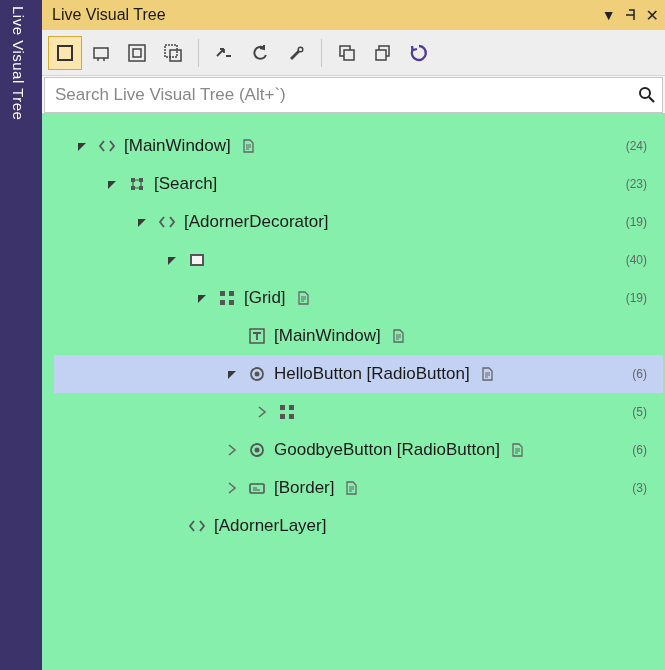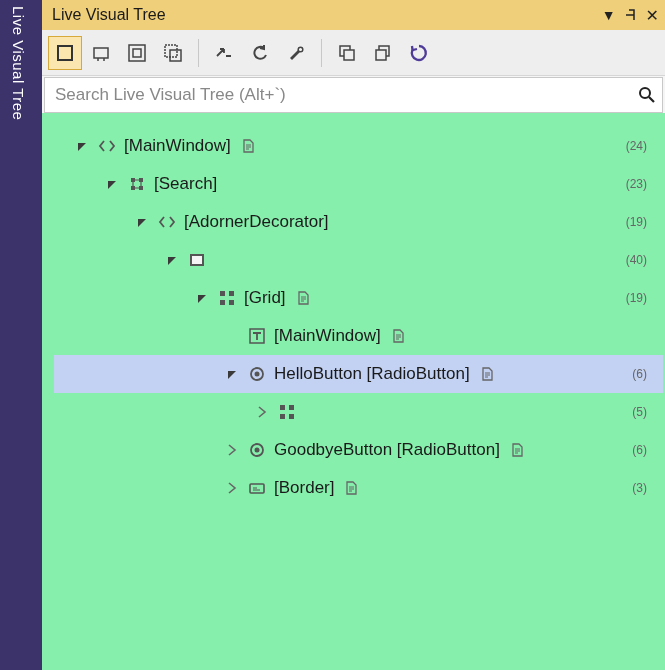--- a/index.html
+++ b/index.html
@@ -406,14 +406,27 @@
         <span class="label">[Border]</span>
         <span class="ico doc-ico">
           <svg width="16" height="16" viewBox="0 0 16 16">
             <path d="M4 2 H10 L13 5 V14 H4 Z" stroke="#666" stroke-width="1.3" fill="none"></path>
             <path d="M6 7 h5 M6 9 h5 M6 11 h3" stroke="#666" stroke-width="1"></path>
           </svg>
         </span>
         <span class="spacer"></span>
         <span class="count">(3)</span>
       </div>
+      <div class="tree-row">
+        <span class="indent" style="width:110px"></span>
+        <span class="chevron"></span>
+        <span style="width:6px;display:inline-block"></span>
+        <span class="ico">
+          <svg width="18" height="18" viewBox="0 0 18 18">
+            <path d="M6 4 L2 9 L6 14 M12 4 L16 9 L12 14" stroke="#555" stroke-width="1.8" fill="none"></path>
+          </svg>
+        </span>
+        <span class="label">[AdornerLayer]</span>
+        <span class="spacer"></span>
+        <span class="count"></span>
+      </div>
     </div>
 </div>
 
 </body></html>

